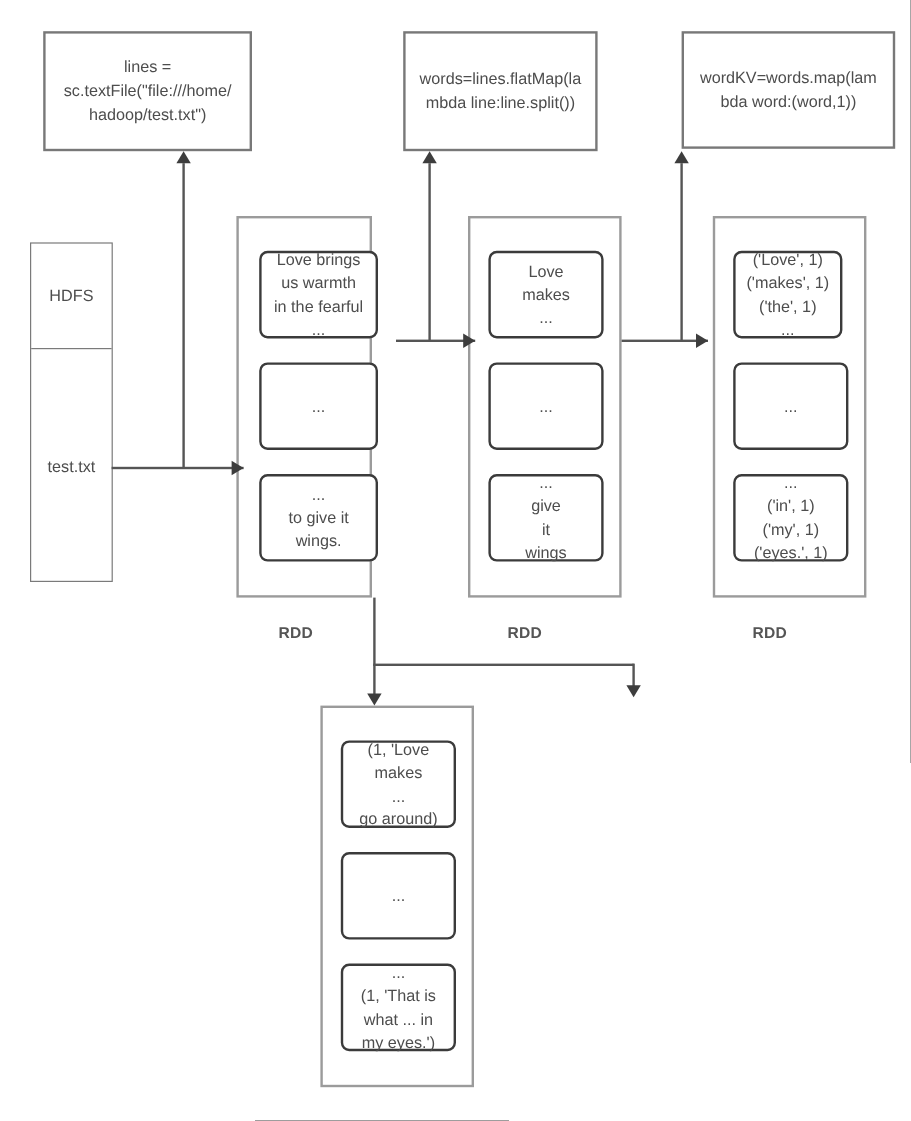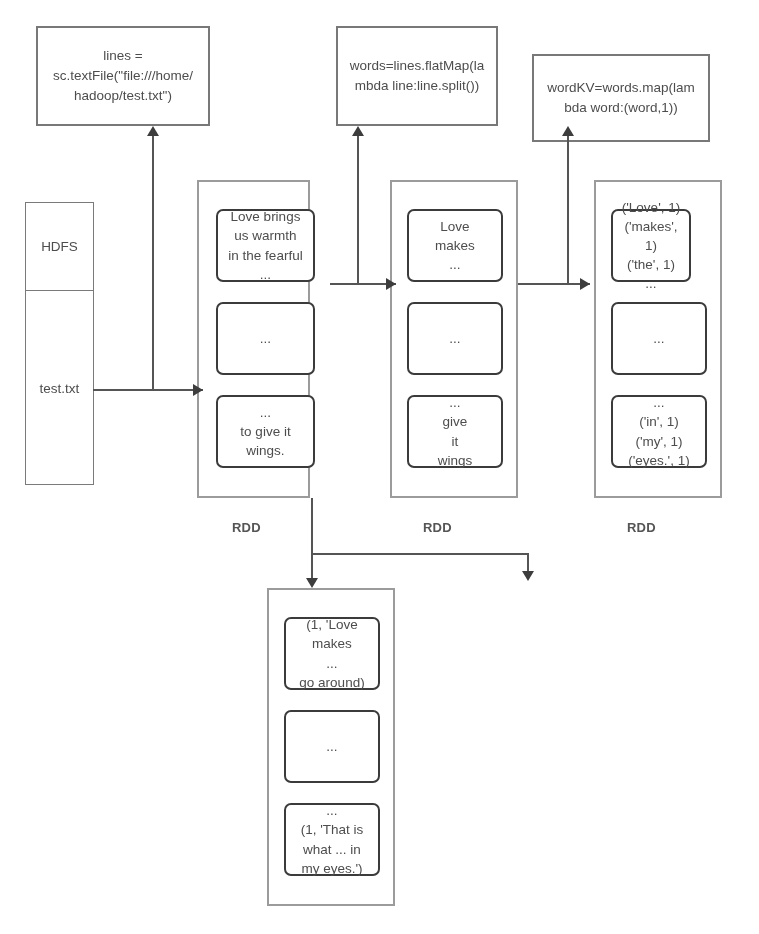--- a/index.html
+++ b/index.html
@@ -126,21 +126,21 @@
 
 <div id="canvas">
 
   <div class="code-box" style="left:36px; top:26px; width:174px; height:100px;">lines =
 sc.textFile("file:///home/
 hadoop/test.txt")</div>
 
   <div class="code-box" style="left:302px; top:26px; width:162px; height:100px;margin-left:34px;">words=lines.flatMap(la
 mbda line:line.split())</div>
 
-  <div class="code-box" style="left:532px; top:26px; width:178px; height:88px;margin-top:28px;">wordKV=words.map(lam
+  <div class="code-box" style="left:568px; top:26px; width:178px; height:98px;">wordKV=words.map(lam
 bda word:(word,1))</div>
 
   <div class="hdfs-stack" style="left:25px; top:202px; width:69px; height:283px;">
     <div class="hdfs-cell divider" style="top:0; height:88px;">HDFS</div>
     <div class="hdfs-cell" style="top:88px; height:194px;">test.txt</div>
   </div>
 
   <div class="rdd-container" style="left:197px; top:180px; width:113px; height:318px;">
     <div class="partition" style="left:17px; top:27px; width:99px; height:73px;">Love brings
 us warmth
@@ -159,21 +159,21 @@
 ...</div>
     <div class="partition" style="left:15px; top:120px; width:96px; height:73px;">...</div>
     <div class="partition" style="left:15px; top:213px; width:96px; height:73px;">...
 give
 it
 wings</div>
   </div>
   <div class="rdd-label" style="left:423px; top:520px; width:62px;">RDD</div>
 
   <div class="rdd-container" style="left:594px; top:180px; width:128px; height:318px;">
-    <div class="partition" style="left:15px; top:27px; width:80px; height:73px;">('Love', 1)
+    <div class="partition" style="left:15px; top:27px; width:91px; height:73px;">('Love', 1)
 ('makes', 1)
 ('the', 1)
 ...</div>
     <div class="partition" style="left:15px; top:120px; width:96px; height:73px;">...</div>
     <div class="partition" style="left:15px; top:213px; width:96px; height:73px;">...
 ('in', 1)
 ('my', 1)
 ('eyes.', 1)</div>
   </div>
   <div class="rdd-label" style="left:627px; top:520px; width:62px;">RDD</div>

